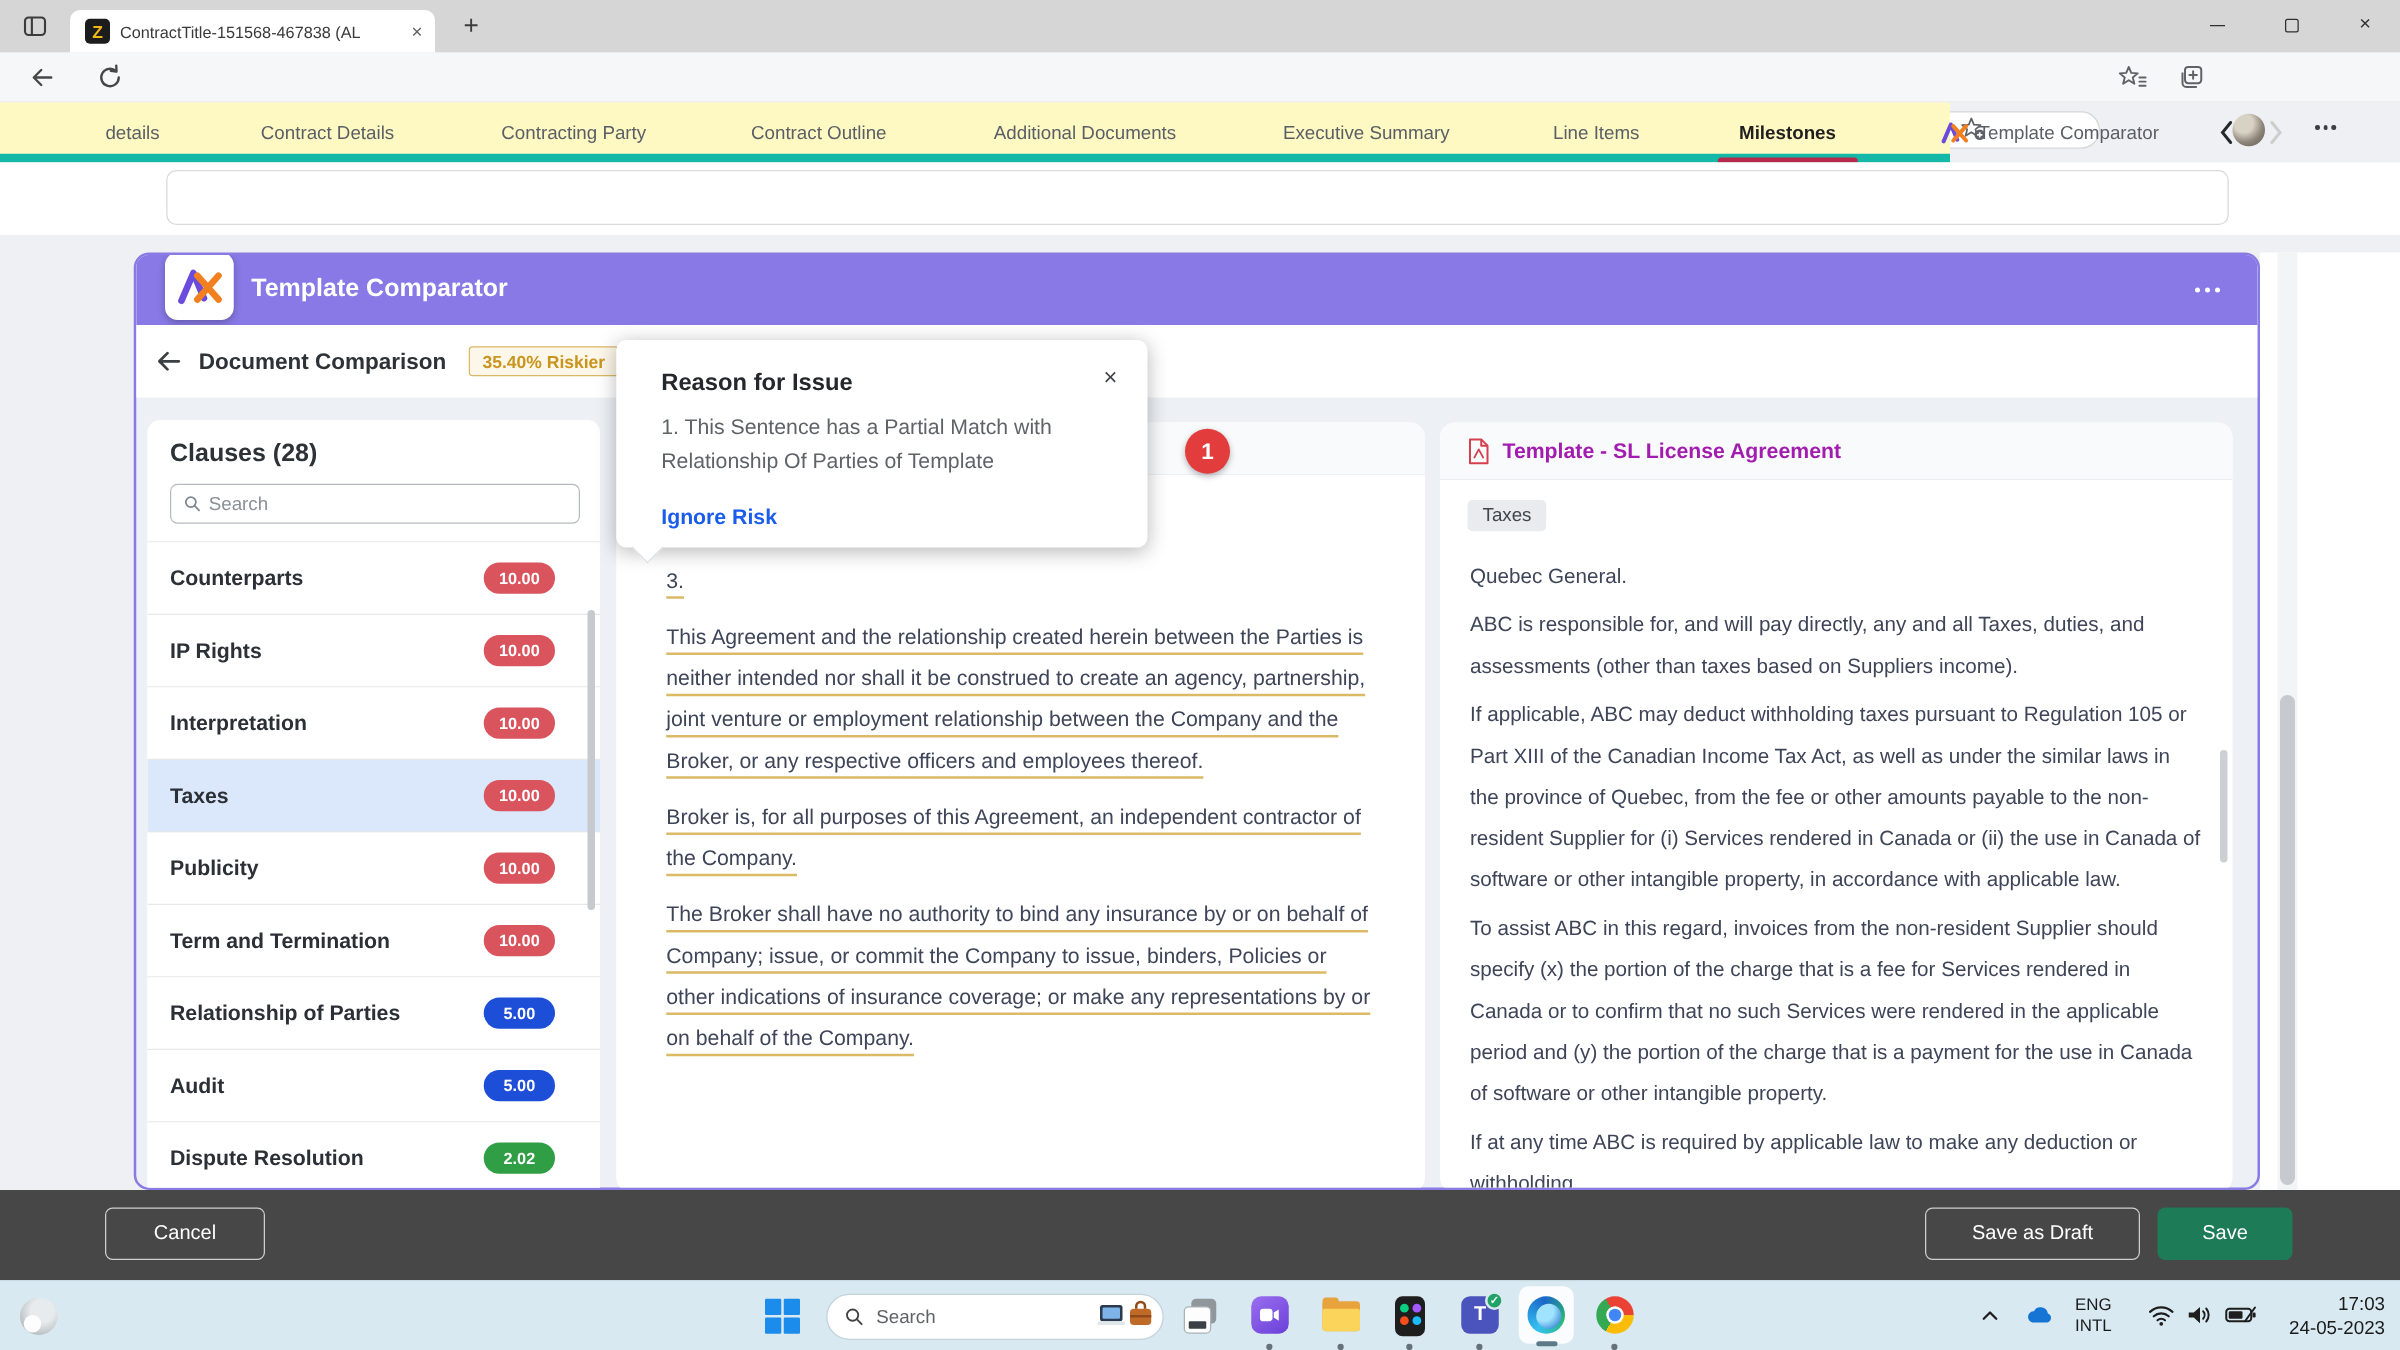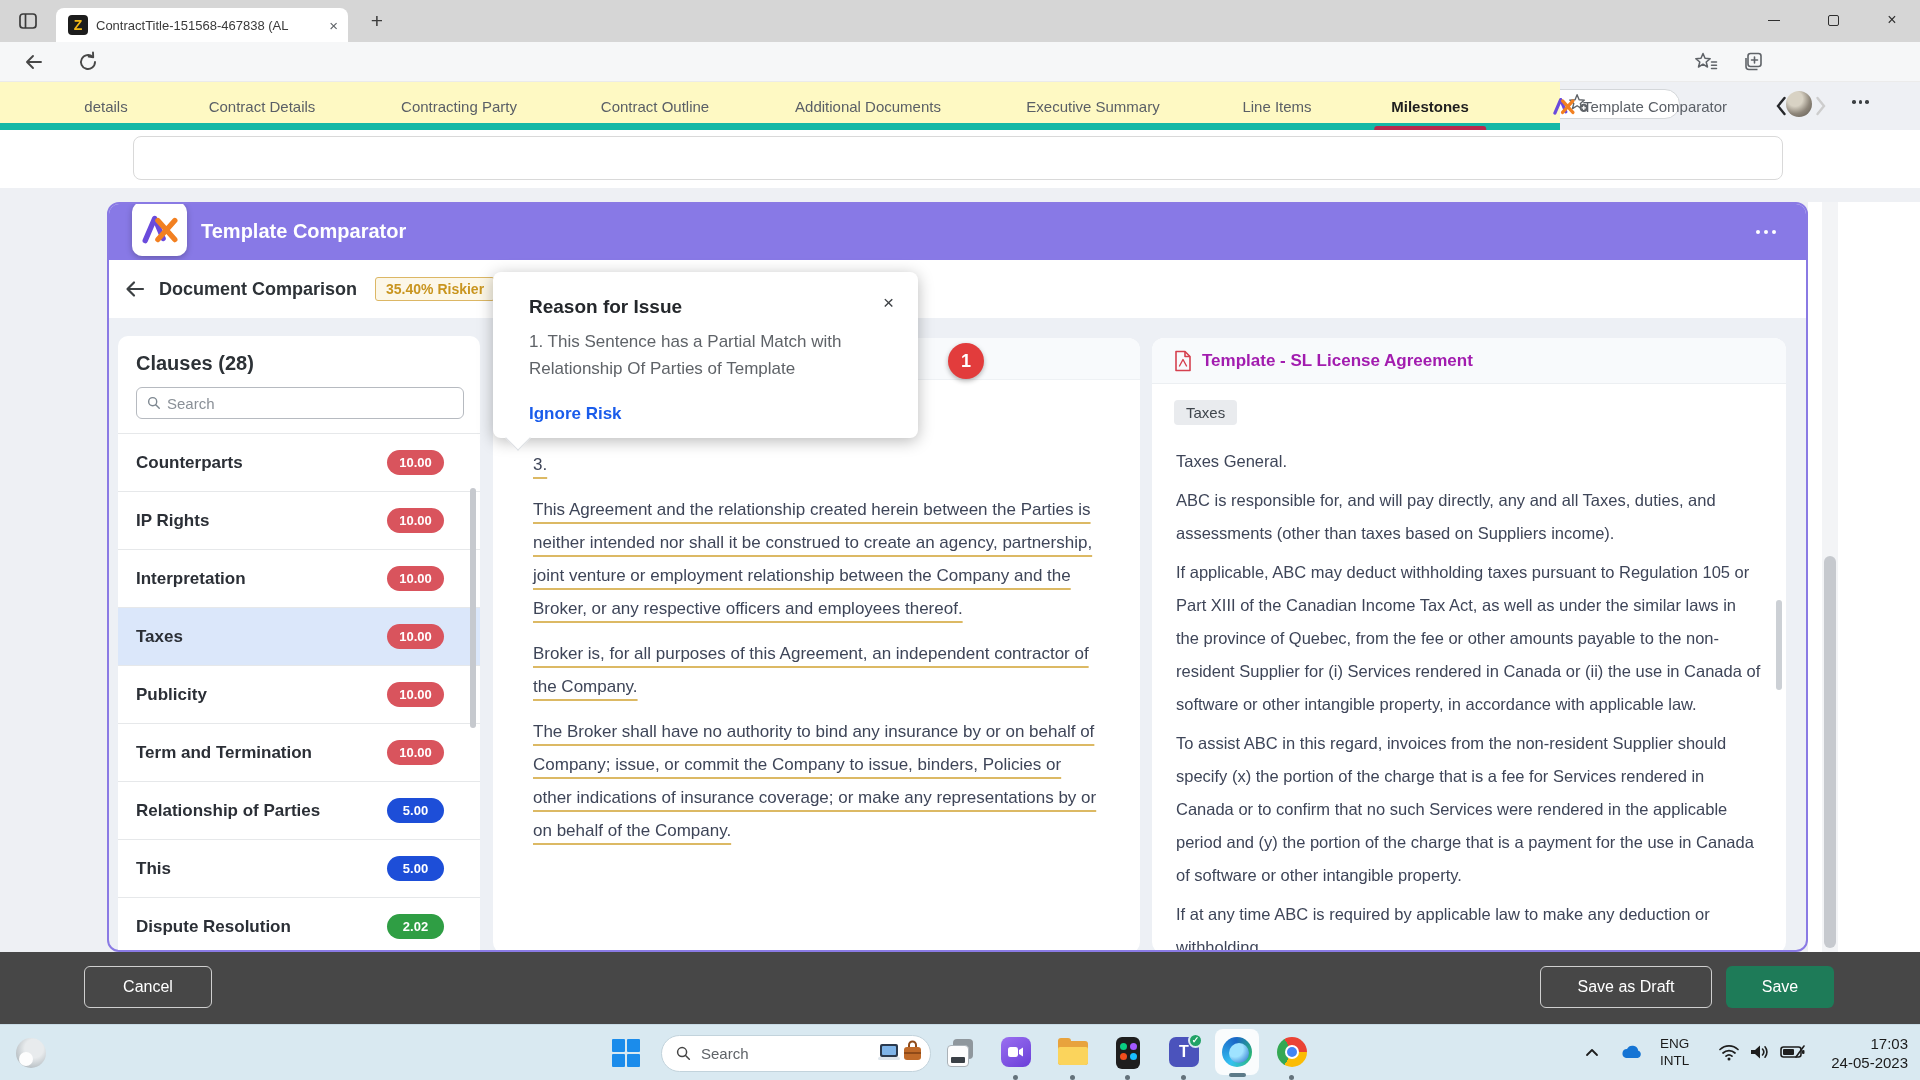--- a/index.html
+++ b/index.html
@@ -352,21 +352,21 @@
             </div>
             <div class="clause-row">
               <span class="clause-label">Term and Termination</span>
               <span class="pill high">10.00</span>
             </div>
             <div class="clause-row">
               <span class="clause-label">Relationship of Parties</span>
               <span class="pill medium">5.00</span>
             </div>
             <div class="clause-row">
-              <span class="clause-label">This</span>
+              <span class="clause-label">Audit</span>
               <span class="pill medium">5.00</span>
             </div>
             <div class="clause-row">
               <span class="clause-label">Dispute Resolution</span>
               <span class="pill low">2.02</span>
             </div>
           </div>
         <div class="clause-scroll"></div>
       </div>
 
@@ -385,21 +385,21 @@
         <div class="tpl-head">
           <svg width="18" height="22" viewBox="0 0 18 22">
             <path d="M2 1.5 h9 l5 5 V20.5 h-14 Z" fill="none" stroke="#d5404e" stroke-width="1.6" stroke-linejoin="round"></path>
             <path d="M11 1.5 V6.5 h5" fill="none" stroke="#d5404e" stroke-width="1.6" stroke-linejoin="round"></path>
             <path d="M5.5 16 L9 9.5 L12.5 16" fill="none" stroke="#d5404e" stroke-width="1.4" stroke-linecap="round" stroke-linejoin="round"></path>
           </svg>
           <span class="tpl-title">Template - SL License Agreement</span>
         </div>
         <span class="tpl-chip">Taxes</span>
         <div class="tpl-body" id="tpl-paragraphs">
-            <p class="tpl-line">Taxes General.</p>
+            <p class="tpl-line">Quebec General.</p>
             <p class="tpl-line">ABC is responsible for, and will pay directly, any and all Taxes, duties, and assessments (other than taxes based on Suppliers income).</p>
             <p class="tpl-line">If applicable, ABC may deduct withholding taxes pursuant to Regulation 105 or Part XIII of the Canadian Income Tax Act, as well as under the similar laws in the province of Quebec, from the fee or other amounts payable to the non-resident Supplier for (i) Services rendered in Canada or (ii) the use in Canada of software or other intangible property, in accordance with applicable law.</p>
             <p class="tpl-line">To assist ABC in this regard, invoices from the non-resident Supplier should specify (x) the portion of the charge that is a fee for Services rendered in Canada or to confirm that no such Services were rendered in the applicable period and (y) the portion of the charge that is a payment for the use in Canada of software or other intangible property.</p>
             <p class="tpl-line">If at any time ABC is required by applicable law to make any deduction or withholding</p>
           </div>
         <div class="tpl-scroll"></div>
       </div>
     </div>
 
     <div class="popup">

